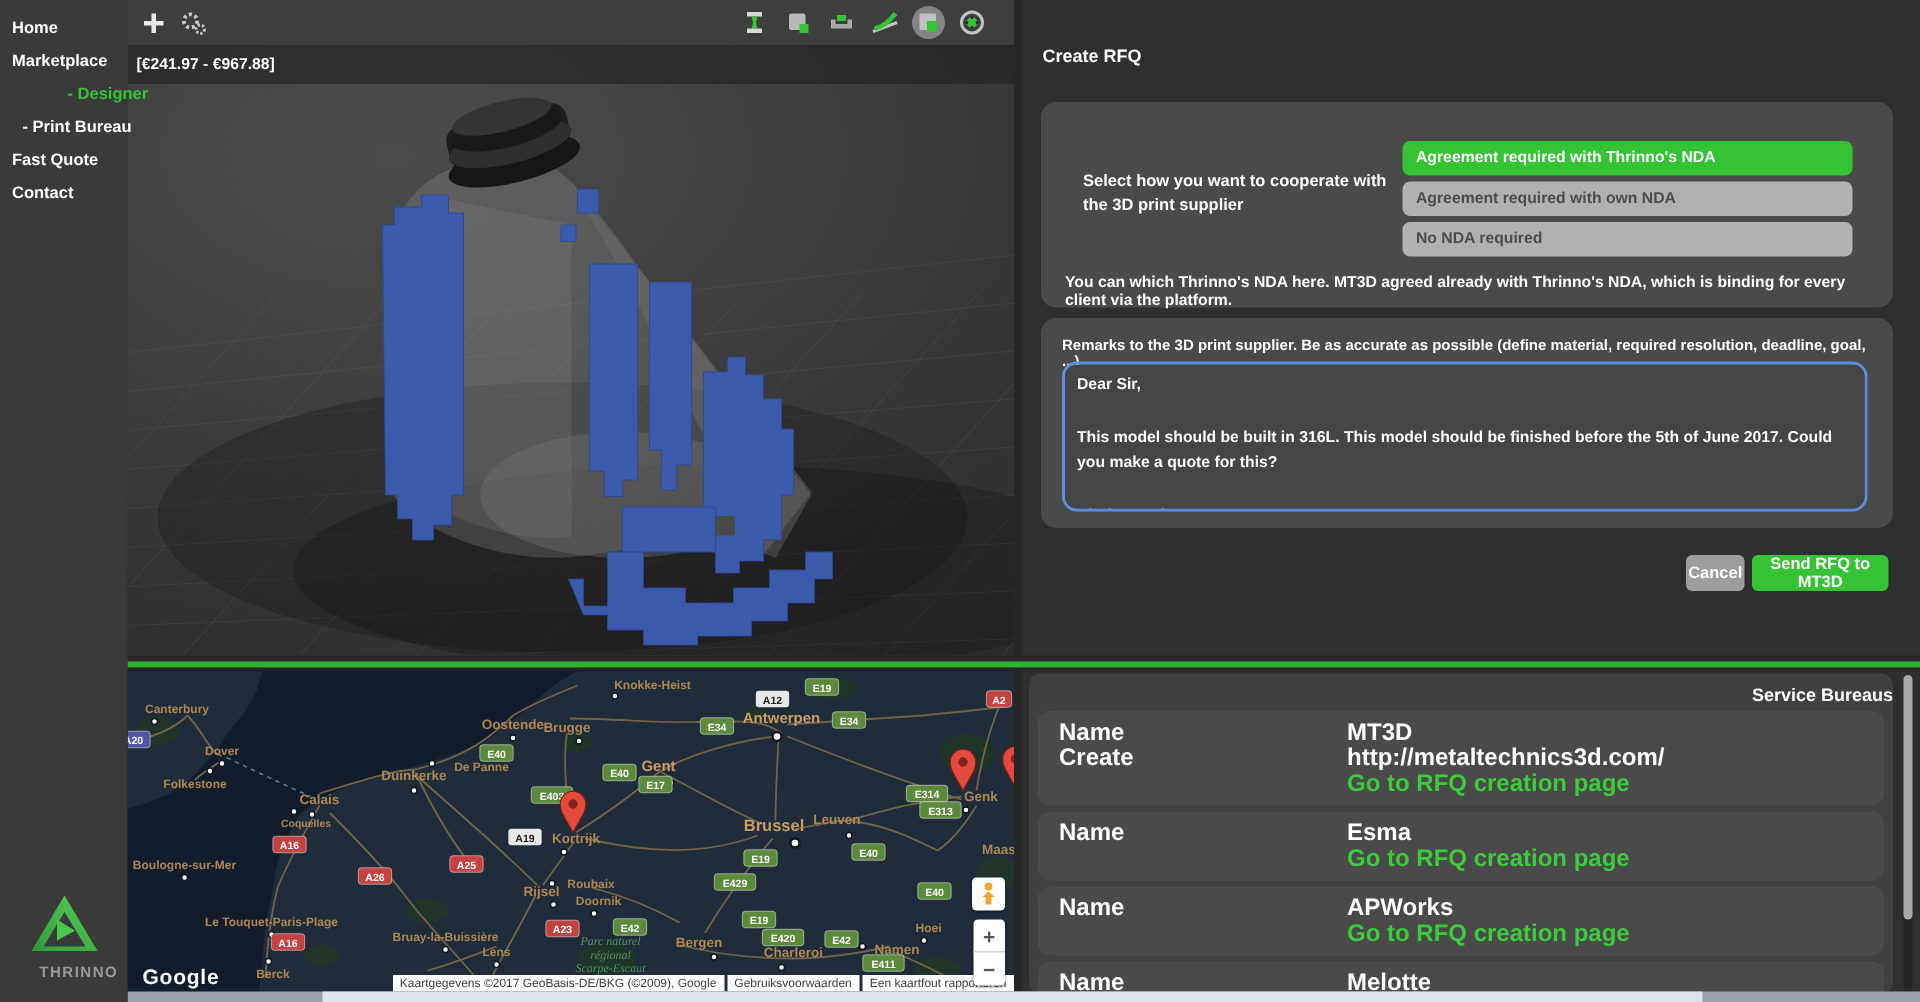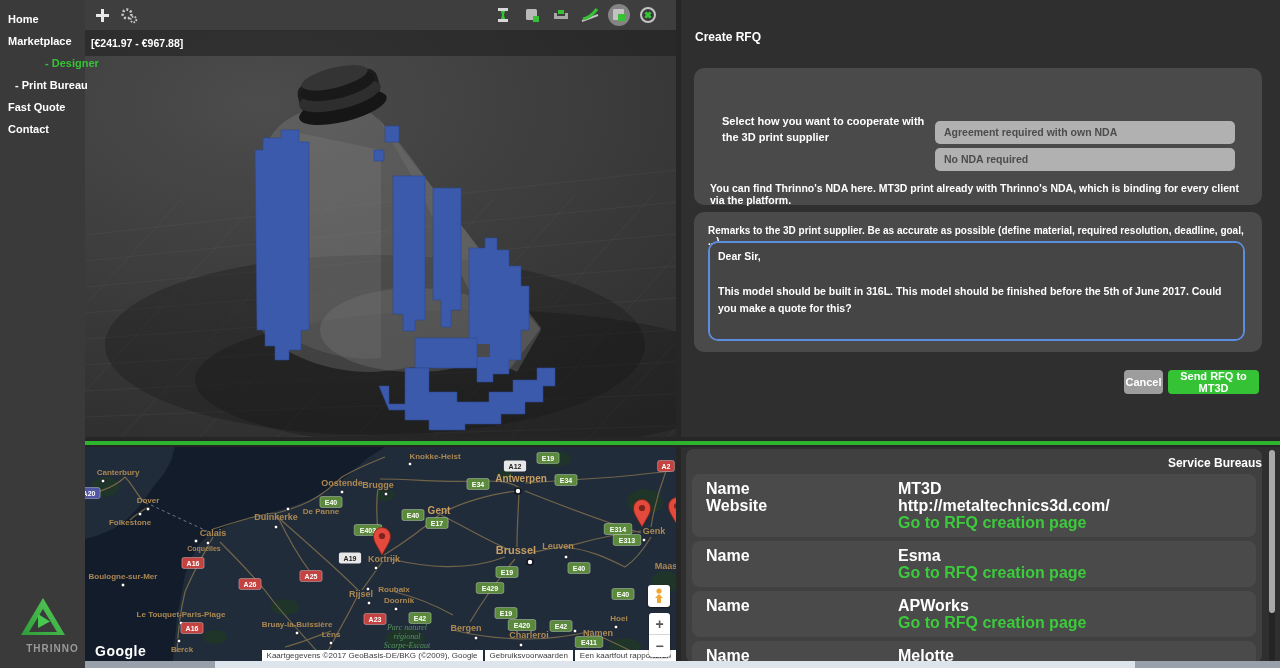--- a/index.html
+++ b/index.html
@@ -223,23 +223,24 @@
       <span id="price-label">[€241.97 - €967.88]</span>
     </div>
   </div>
 </div>
 
 <div id="rfq">
   <div id="rfq-title">Create RFQ</div>
 
   <div class="panel" id="panel-nda">
     <div id="coop-label">Select how you want to cooperate with the 3D print supplier</div>
+    <div class="nda-option selected" style="top:26px">Agreement required with Thrinno's NDA</div>
     <div class="nda-option" style="top:53px">Agreement required with own NDA</div>
     <div class="nda-option" style="top:80px">No NDA required</div>
-    <div id="nda-note">You can find Thrinno's NDA here. MT3D print already with Thrinno's NDA, which is binding for every client via the platform.</div>
+    <div id="nda-note">You can which Thrinno's NDA here. MT3D agreed already with Thrinno's NDA, which is binding for every client via the platform.</div>
   </div>
 
   <div class="panel" id="panel-remarks">
     <div id="remarks-label">Remarks to the 3D print supplier. Be as accurate as possible (define material, required resolution, deadline, goal, ...)</div>
     <textarea id="remarks-input" spellcheck="false" style="">Dear Sir,
 
 This model should be built in 316L. This model should be finished before the 5th of June 2017. Could you make a quote for this?
 
 Kind regards,
 Designer</textarea>
@@ -512,21 +513,21 @@
 <div id="bureaus">
   <div id="bureaus-box">
     <div id="bureaus-title">Service Bureaus</div>
     <div id="bureaus-rows">
         <div class="srow">
           <div class="sline">
             <span>Name</span>
             <span>MT3D</span>
           </div>
           <div class="sline">
-            <span>Website</span>
+            <span>Create</span>
             <span>http://metaltechnics3d.com/</span>
           </div>
           <div class="sline">
             <span></span>
             <span class="glink">Go to RFQ creation page</span>
           </div>
         </div>
         <div class="srow">
           <div class="sline">
             <span>Name</span>

